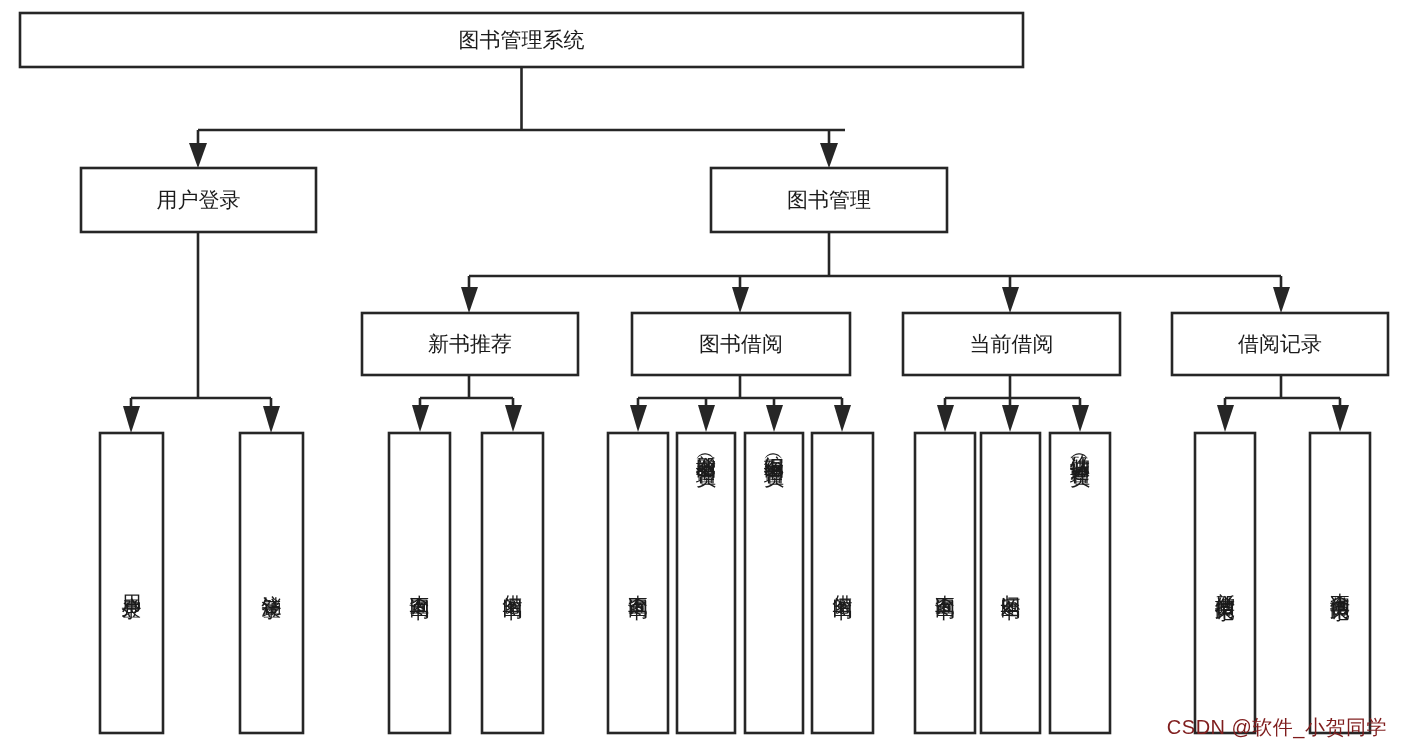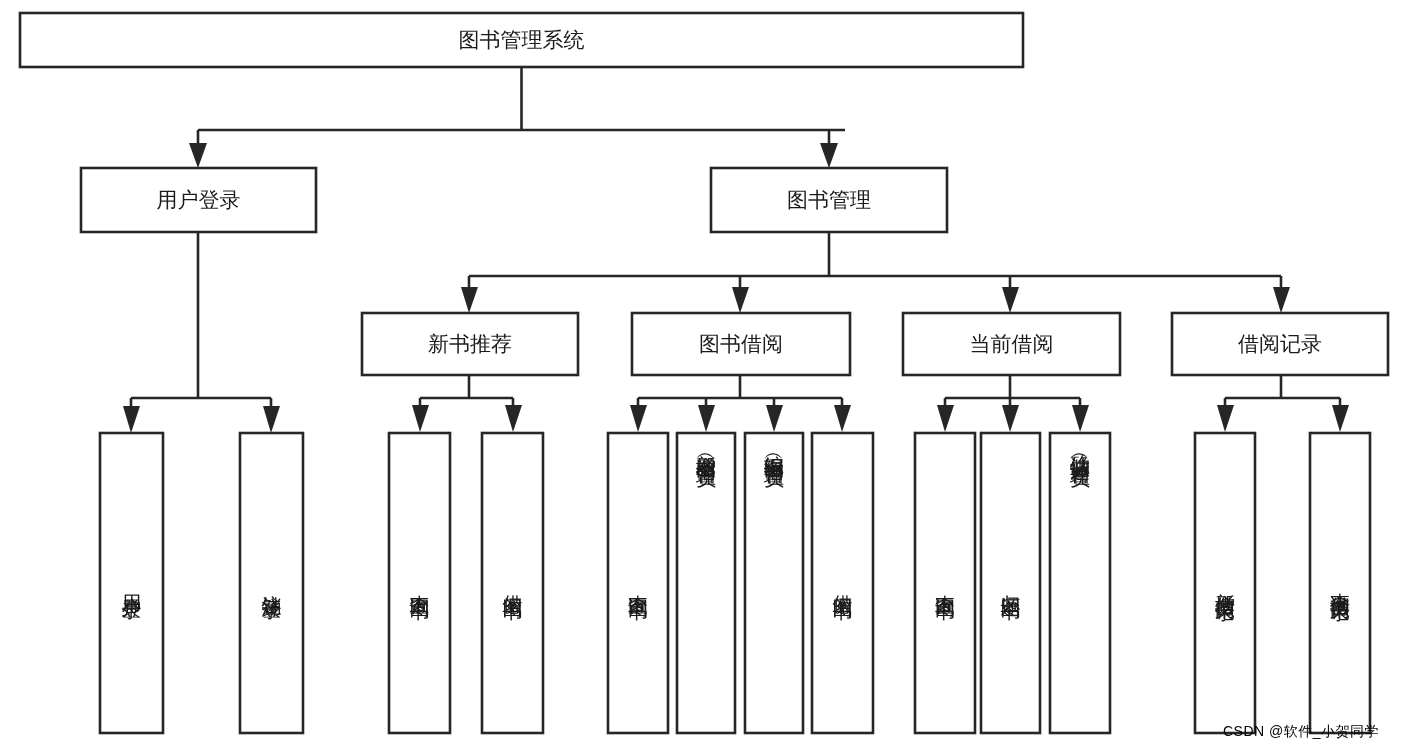--- a/index.html
+++ b/index.html
@@ -60,25 +60,25 @@
     text-orientation: upright;
     font-family: "Liberation Sans", "DejaVu Sans", sans-serif;
     font-size: 20px;
     line-height: 1.05;
     letter-spacing: 2px;
     color: #1b1b1b;
     white-space: nowrap;
   }
   #watermark {
     position: absolute;
-    right: 26px;
+    right: 18px;
     bottom: 6px;
     font-family: "Liberation Sans", "DejaVu Sans", sans-serif;
-    font-size: 14px;
-    color: #000000;
+    font-size: 20px;
+    color: #7f1d1d;
     letter-spacing: 0.5px;
     white-space: nowrap;
   }
 </style>
 </head>
 <body>
 
 <div id="diagram-root">
 
   <svg id="tree-svg" viewBox="0 0 1405 747">

